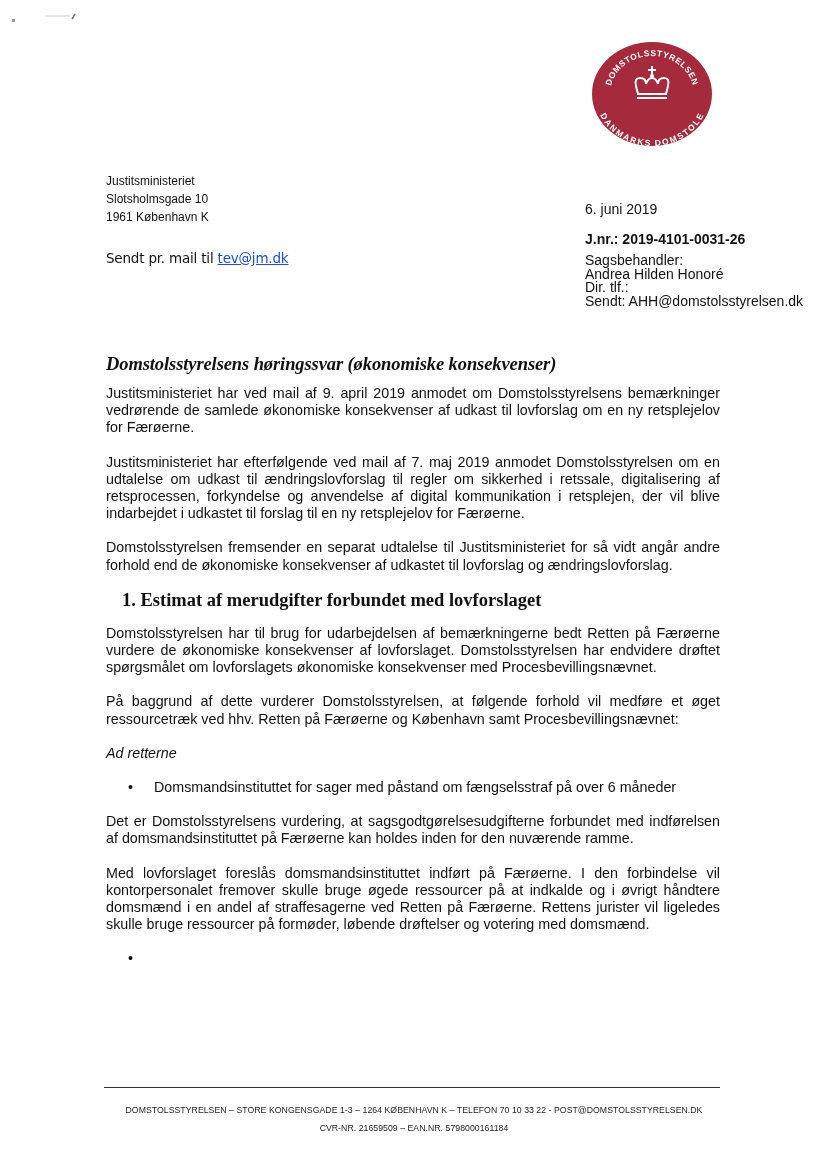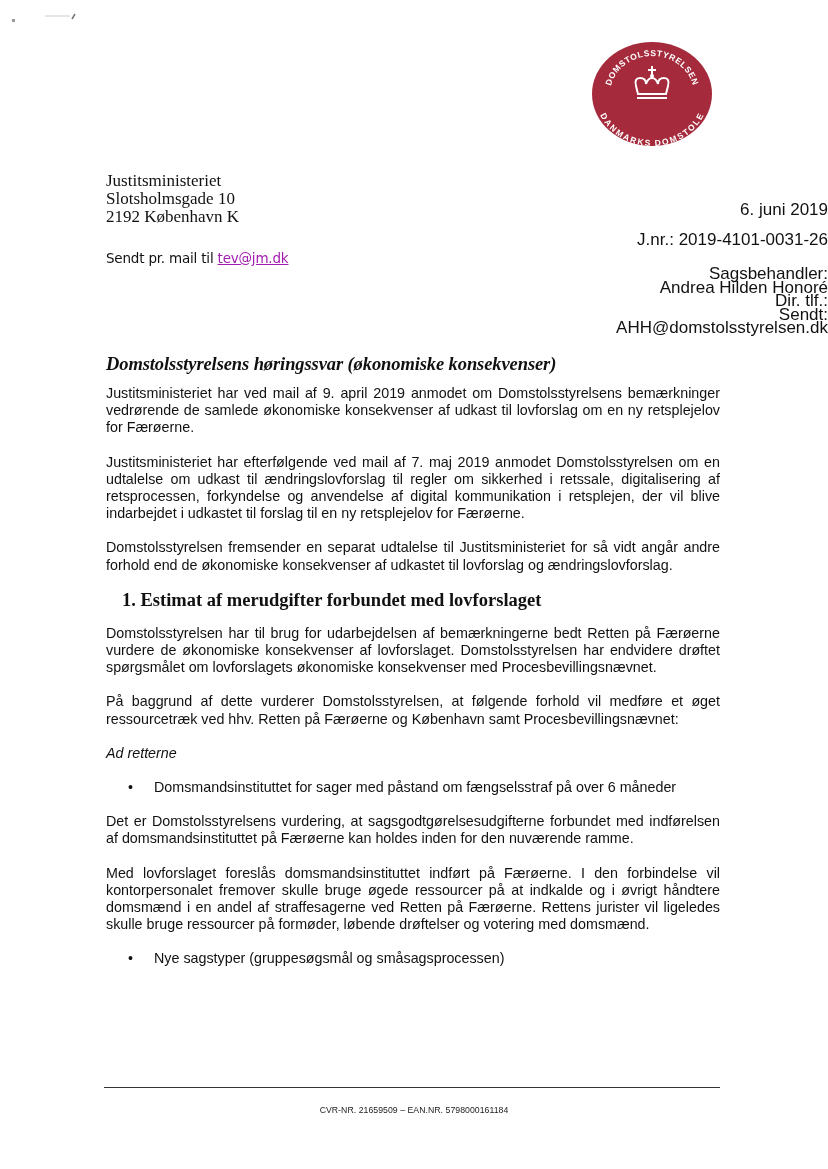--- a/index.html
+++ b/index.html
@@ -5,27 +5,27 @@
     html, body { margin: 0; padding: 0; background: #ffffff; }
     body { width: 828px; height: 1169px; position: relative; overflow: hidden; color: #111; }
     .sans { font-family: "Liberation Sans", sans-serif; }
     .serif { font-family: "Liberation Serif", "DejaVu Serif", serif; font-style: italic; }
     .abs { position: absolute; }
 
     .scan-mark { left: 10px; top: 12px; width: 70px; height: 14px; }
 
     .logo { left: 588px; top: 36px; width: 128px; height: 116px; }
 
-    .recipient { left: 106px; top: 172px; font-size: 17px; line-height: 18px; font-family: Liberation Serif, serif; }
+    .recipient { left: 106px; top: 172px; font-size: 12px; line-height: 18px; }
     .sent-line { left: 106px; top: 250px; font-size: 13.5px; font-family: "DejaVu Sans", sans-serif; letter-spacing: -0.2px; }
-    .sent-line a { color: #a21caf; text-decoration: underline; }
+    .sent-line a { color: #1d4ed8; text-decoration: underline; }
 
-    .meta { left: 585px; top: 203px; font-size: 17px; line-height: 13.5px; text-align: right; }
+    .meta { left: 585px; top: 203px; font-size: 14px; line-height: 13.5px; }
     .meta .date { margin-bottom: 16px; }
-    .meta .jnr { margin-bottom: 21px; }
+    .meta .jnr { margin-bottom: 8px; font-weight: bold; }
 
     .title { left: 106px; top: 354px; font-size: 18.5px; font-weight: bold; letter-spacing: -0.1px; }
 
     .body-wrap { left: 106px; top: 385px; width: 624px; font-size: 14.3px; line-height: 17.2px; }
     .para { text-align: justify; margin: 0 10px 17px 0; }
     .h1 { font-family: "Liberation Serif", "DejaVu Serif", serif; font-size: 18.5px; font-weight: bold; margin: 16px; line-height: 18px; }
     .italic { font-style: italic; margin: 16px 0 17px 0; }
     .bullet { display: flex; margin: 0 0 17px 0; padding-left: 22px; }
     .bullet .dot { width: 26px; flex: none; }
 
@@ -61,21 +61,21 @@
       <path d="M48 50 Q46 42 52 42 Q58 42 58 48 Q60 42 64 42 Q68 42 70 48 Q70 42 76 42 Q82 42 80 50 L78 58 L50 58 Z"></path>
       <line x1="49" y1="62" x2="79" y2="62"></line>
     </g>
     <circle cx="64" cy="40" r="2" fill="#fff"></circle>
   </svg>
 </div>
 
 <div class="abs recipient sans">
   <div>Justitsministeriet</div>
   <div>Slotsholmsgade 10</div>
-  <div>2192 København K</div>
+  <div>1961 København K</div>
 </div>
 
 <div class="abs sent-line">
   <span>Sendt pr. mail til </span><a>tev@jm.dk</a>
 </div>
 
 <div class="abs meta sans">
   <div class="date">6. juni 2019</div>
   <div class="jnr">J.nr.: 2019-4101-0031-26</div>
   <div>Sagsbehandler:</div>
@@ -100,20 +100,20 @@
   <div class="bullet">
     <span class="dot">•</span>
     <span>Domsmandsinstituttet for sager med påstand om fængselsstraf på over 6 måneder</span>
   </div>
 
   <p class="para">Det er Domstolsstyrelsens vurdering, at sagsgodtgørelsesudgifterne forbundet med indførelsen af domsmandsinstituttet på Færøerne kan holdes inden for den nuværende ramme.</p>
   <p class="para">Med lovforslaget foreslås domsmandsinstituttet indført på Færøerne. I den forbindelse vil kontorpersonalet fremover skulle bruge øgede ressourcer på at indkalde og i øvrigt håndtere domsmænd i en andel af straffesagerne ved Retten på Færøerne. Rettens jurister vil ligeledes skulle bruge ressourcer på formøder, løbende drøftelser og votering med domsmænd.</p>
 
   <div class="bullet">
     <span class="dot">•</span>
-    <span>Nye sagstyper (gruppesøgsmål og småsagsprocessen)</span>
   </div>
 </div>
 
 <div class="abs footer-line"></div>
 <div class="abs footer sans">
+  <div>DOMSTOLSSTYRELSEN – STORE KONGENSGADE 1-3 – 1264 KØBENHAVN K – TELEFON 70 10 33 22 - POST@DOMSTOLSSTYRELSEN.DK</div>
   <div>CVR-NR. 21659509 – EAN.NR. 5798000161184</div>
 </div>
 
 </body></html>

